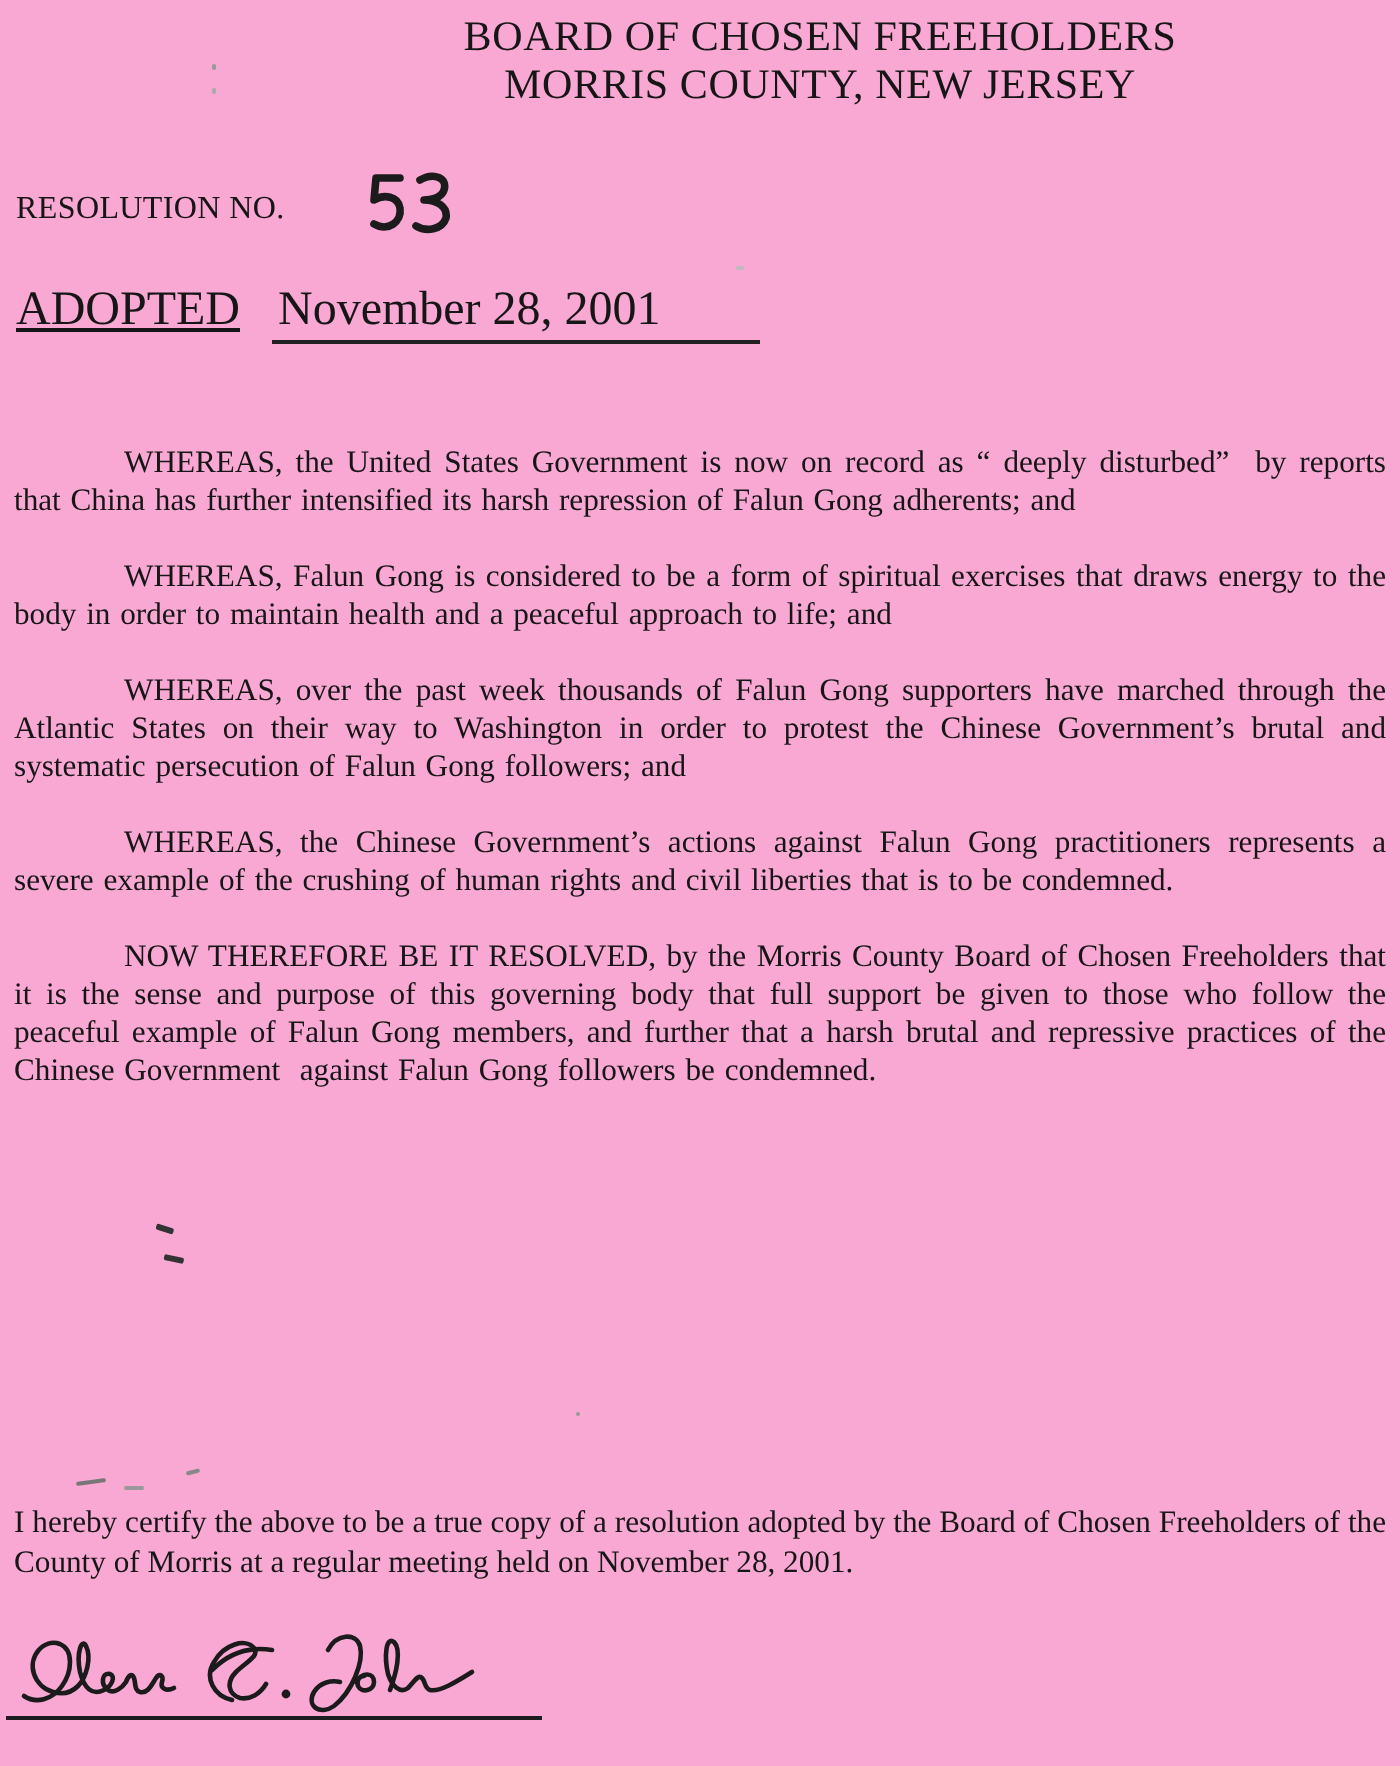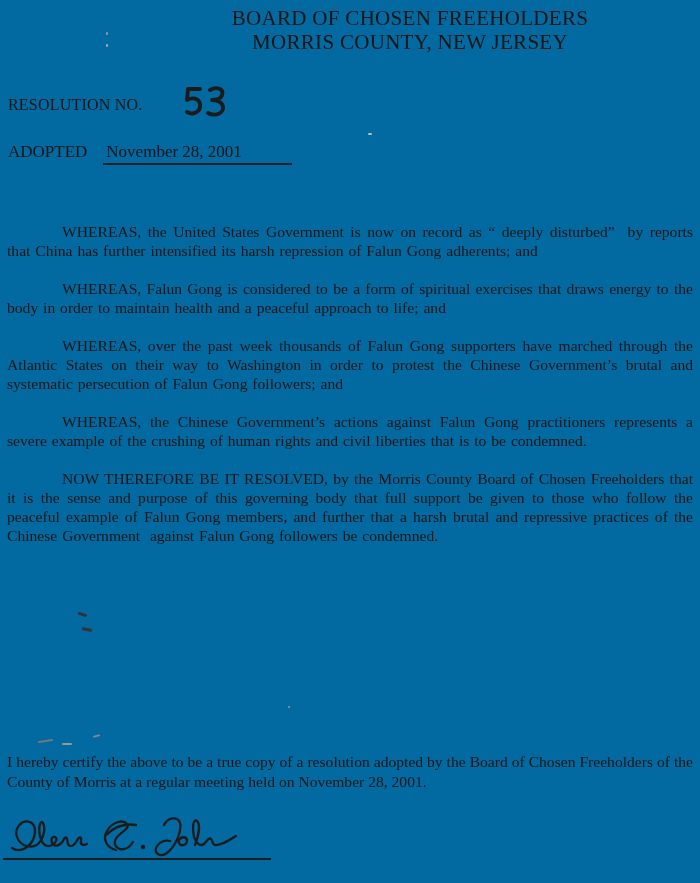--- a/index.html
+++ b/index.html
@@ -1,32 +1,32 @@
 <!DOCTYPE html>
 <html><head>
 <meta charset="utf-8">
 <style>
   html,body{margin:0;padding:0;background:#e8e8e8;}
   .page{
     position:relative;
     width:700px;height:883px;
-    background:#0369a1;
+    background:#f9a8d4;
     font-family:"Liberation Serif", serif;
     color:#161616;
     overflow:hidden;
     margin:0 auto;
   }
   .doc-header{
     position:absolute;top:6px;left:120px;width:580px;
     text-align:center;font-size:21px;line-height:24px;
     letter-spacing:0.3px;
   }
   .res-row{position:absolute;top:96px;left:8px;font-size:16px;letter-spacing:0.2px;}
   .res-number-svg{position:absolute;top:85px;left:183px;}
-  .adopted-row{position:absolute;top:142px;left:8px;font-size:17px;}
+  .adopted-row{position:absolute;top:142px;left:8px;font-size:24px;text-decoration:underline;}
   .adopted-date{
     display:inline-block;margin-left:16px;padding:0 50px 1px 3px;
     border-bottom:2px solid #222;
   }
   .body-text{position:absolute;top:222px;left:7px;width:686px;}
   .body-text p{
     margin:0 0 19px 0;
     font-size:15.6px;line-height:19px;
     text-align:justify;text-indent:55px;
     word-spacing:1px;

